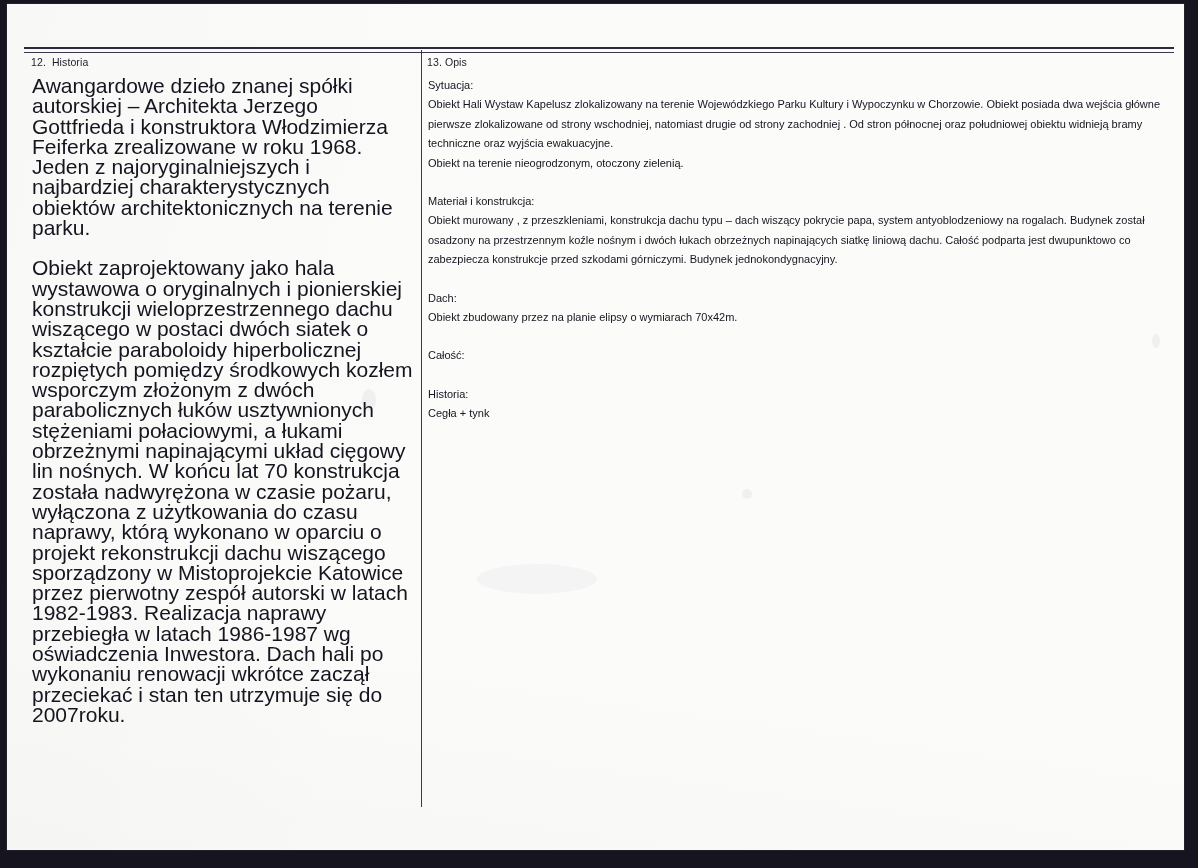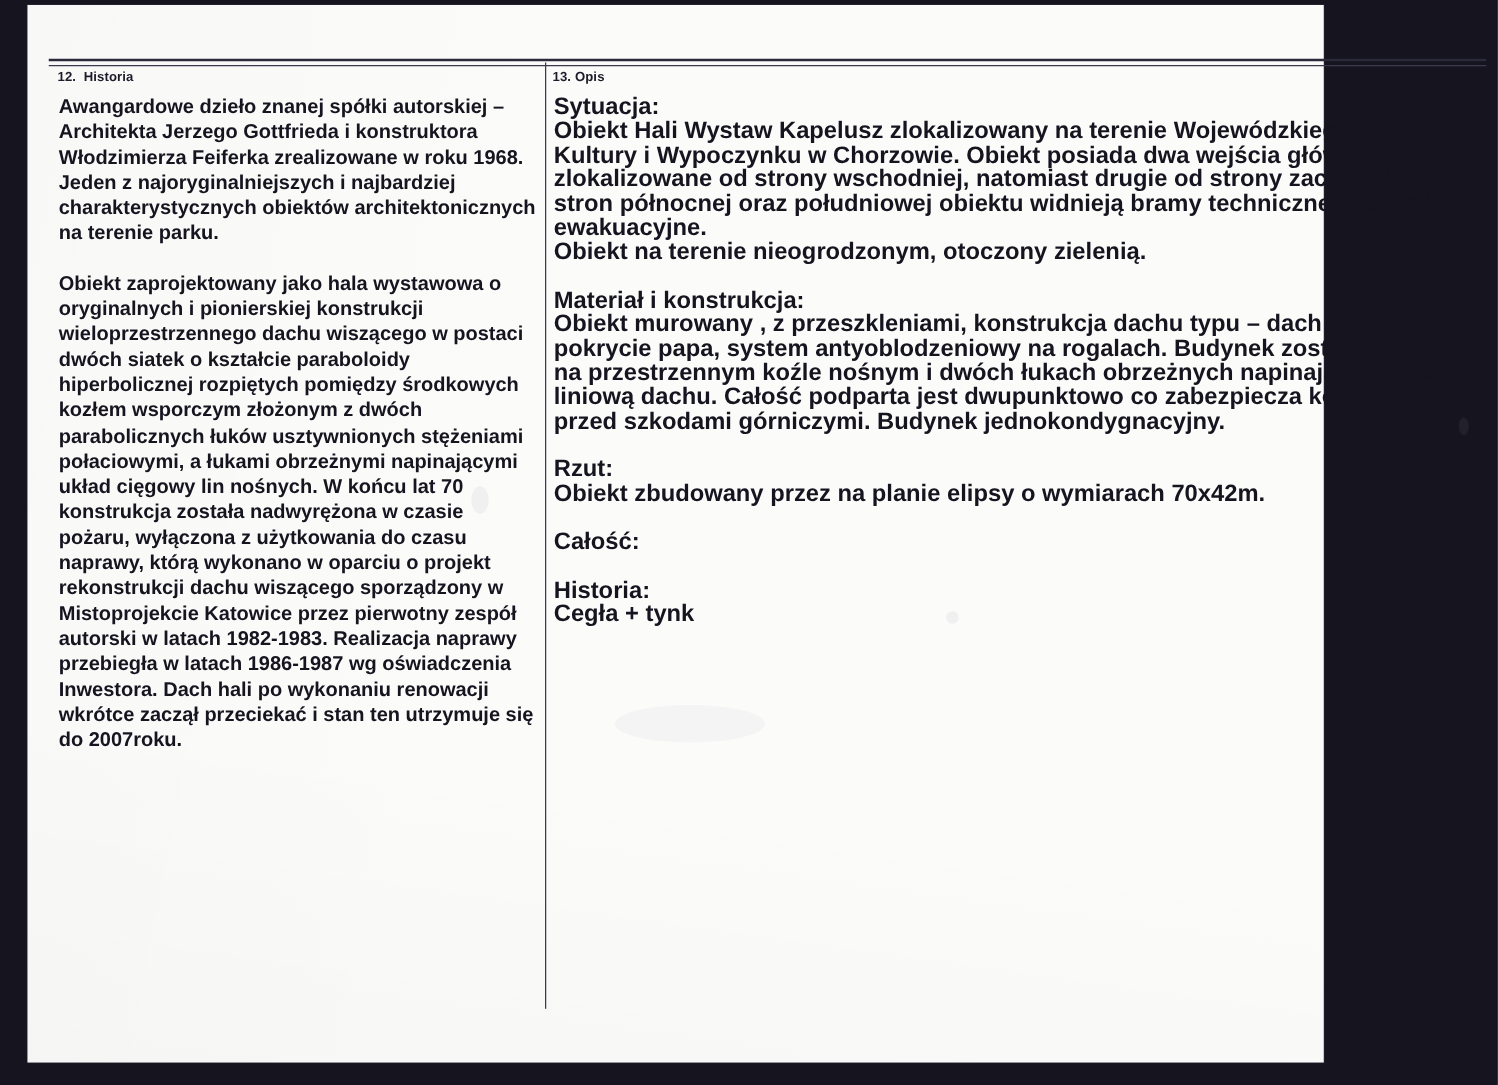--- a/index.html
+++ b/index.html
@@ -18,30 +18,29 @@
   
   .scan-frame {
     position: absolute;
     left: 0; top: 0;
     width: 1198px;
     height: 868px;
     background: #15141f;
   }
   .paper {
     position: absolute;
-    left: 22px;
+    left: 7px;
     top: 4px;
-    width: 1037px;
+    width: 1177px;
     height: 846px;
     background: #fbfbfa;
     background-image:
        linear-gradient(100deg, rgba(0,0,0,0.012) 0%, rgba(255,255,255,0) 40%),
        linear-gradient(8deg, rgba(0,0,0,0.015) 0%, rgba(255,255,255,0) 30%);
     box-shadow: 0 0 0 0.5px rgba(120,120,140,0.25);
-    font-weight: bold;
   }
   
   .blotch {
     position: absolute;
     border-radius: 50%;
     background: rgba(150,150,165,0.10);
     pointer-events: none;
   }
 
   
@@ -85,28 +84,28 @@
 
   
   .col {
     position: absolute;
     color: #15141f;
   }
   .col-left {
     left: 25px;
     top: 72px;
     width: 382px;
-    font-size: 16px;
+    font-size: 21px;
     line-height: 20.3px;
   }
   .col-right {
     left: 421px;
     top: 72px;
     width: 755px;
-    font-size: 19px;
+    font-size: 11px;
     line-height: 19.4px;
   }
   .para {
     margin: 0 0 0 0;
     white-space: pre-wrap;
   }
   .gap { height: 20px; }
   .gap-r { height: 19px; }
   .sec-label { white-space: pre-wrap; }
 </style>
@@ -139,21 +138,21 @@
 
       <div class="sec-label">Sytuacja:</div>
       <div class="para">Obiekt Hali Wystaw Kapelusz zlokalizowany na terenie Wojewódzkiego Parku Kultury i Wypoczynku w Chorzowie. Obiekt posiada dwa wejścia główne pierwsze zlokalizowane od strony wschodniej, natomiast drugie od strony zachodniej . Od stron północnej oraz południowej obiektu widnieją bramy techniczne oraz wyjścia ewakuacyjne.
 Obiekt na terenie nieogrodzonym, otoczony zielenią.</div>
       <div class="gap-r"></div>
 
       <div class="sec-label">Materiał i konstrukcja:</div>
       <div class="para">Obiekt murowany , z przeszkleniami, konstrukcja dachu typu – dach wiszący pokrycie papa, system antyoblodzeniowy na rogalach. Budynek został osadzony na przestrzennym koźle nośnym i dwóch łukach obrzeżnych napinających siatkę liniową dachu. Całość podparta jest dwupunktowo co zabezpiecza konstrukcje przed szkodami górniczymi. Budynek jednokondygnacyjny.</div>
       <div class="gap-r"></div>
 
-      <div class="sec-label">Rzut:</div>
+      <div class="sec-label">Dach:</div>
       <div class="para">Obiekt zbudowany przez na planie elipsy o wymiarach 70x42m.</div>
       <div class="gap-r"></div>
 
       <div class="sec-label">Całość:</div>
       <div class="gap-r"></div>
 
       <div class="sec-label">Historia:</div>
       <div class="para">Cegła + tynk</div>
       <div class="gap-r"></div>
 

